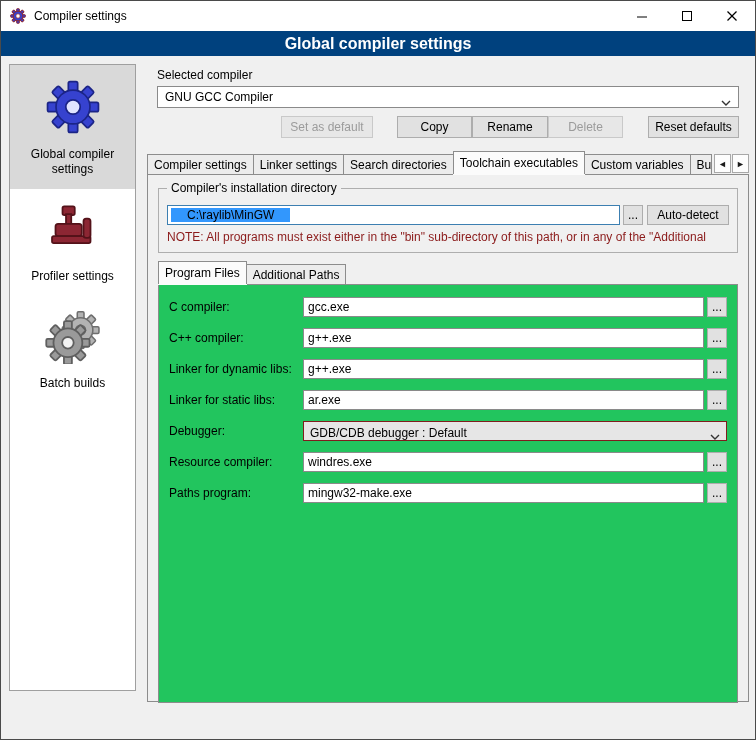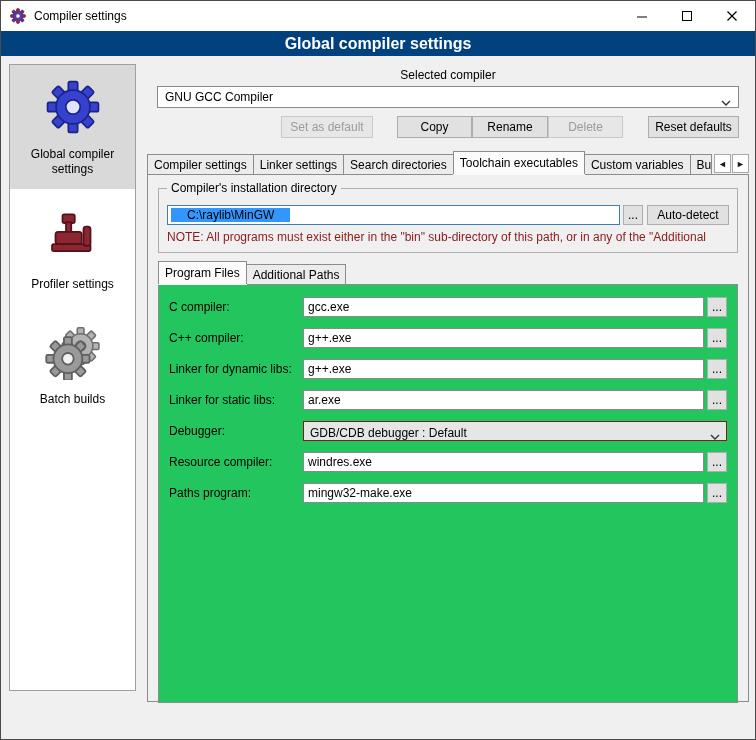--- a/index.html
+++ b/index.html
@@ -35,25 +35,25 @@
   .content { position: absolute; top: 55px; left: 0; right: 0; bottom: 0; }
 
   
   .sidebar {
     position: absolute; left: 8px; top: 8px; width: 127px; height: 627px;
     background: #ffffff; border: 1px solid #9f9f9f; overflow: hidden;
   }
   .side-item { display: flex; flex-direction: column; align-items: center; text-align: center; padding: 14px 4px 12px; cursor: default; }
   .side-item.selected { background: #d9d9d9; }
   .side-item .side-label { margin-top: 9px; line-height: 1.25; }
-  .side-item + .side-item { padding-top: 20px; }
+  .side-item + .side-item { padding-top: 12px; }
 
   
   .main { position: absolute; left: 146px; top: 8px; width: 602px; }
-  .field-label { margin: 4px 10px 0; text-align: center; }
+  .field-label { margin: 4px 10px 0; }
 
   .combo {
     position: relative; margin: 4px 10px 0; height: 22px;
     background: #fff; border: 1px solid #8a8a8a;
     display: flex; align-items: center; padding: 0 22px 0 7px;
   }
   .combo .chev { position: absolute; right: 7px; top: 8px; }
 
   .actions { display: flex; margin: 8px 10px 0; height: 22px; }
   .btn {

